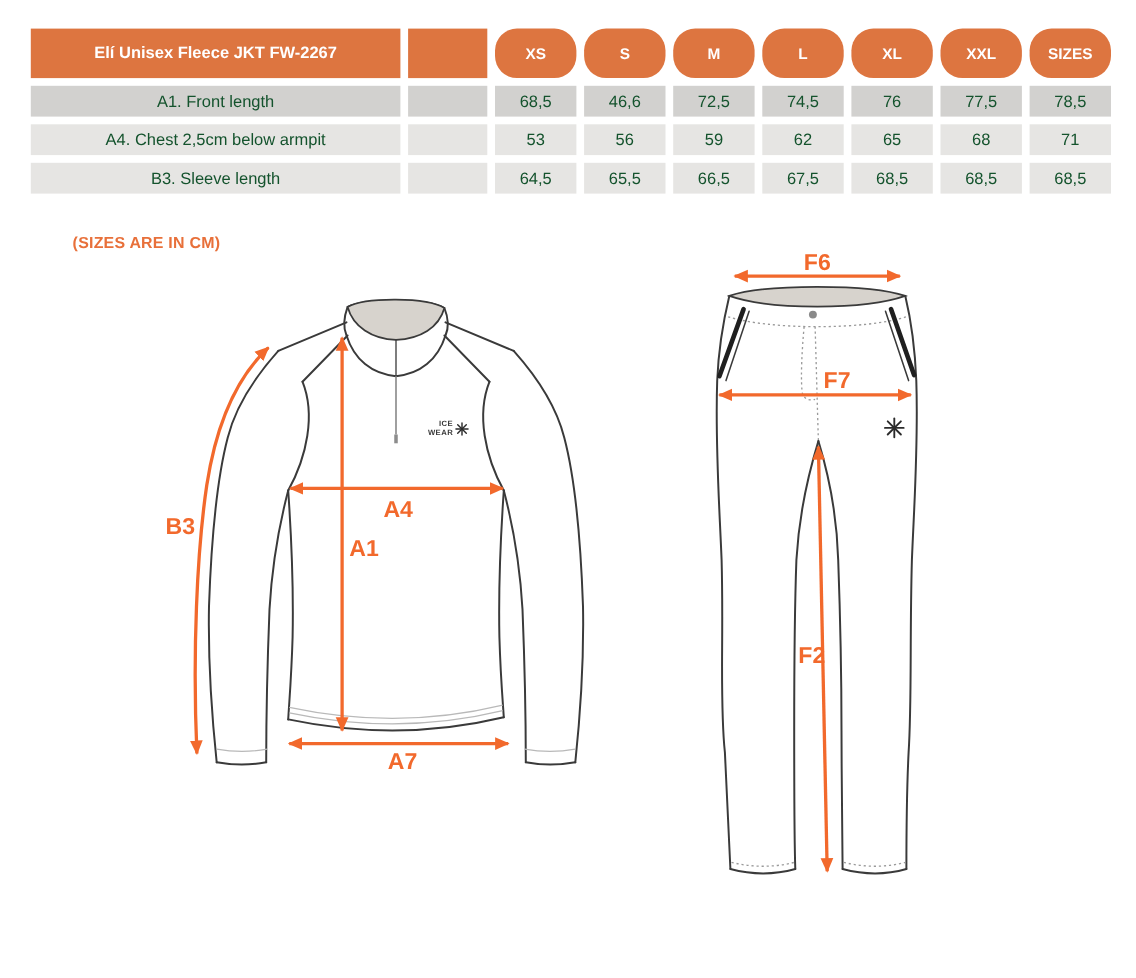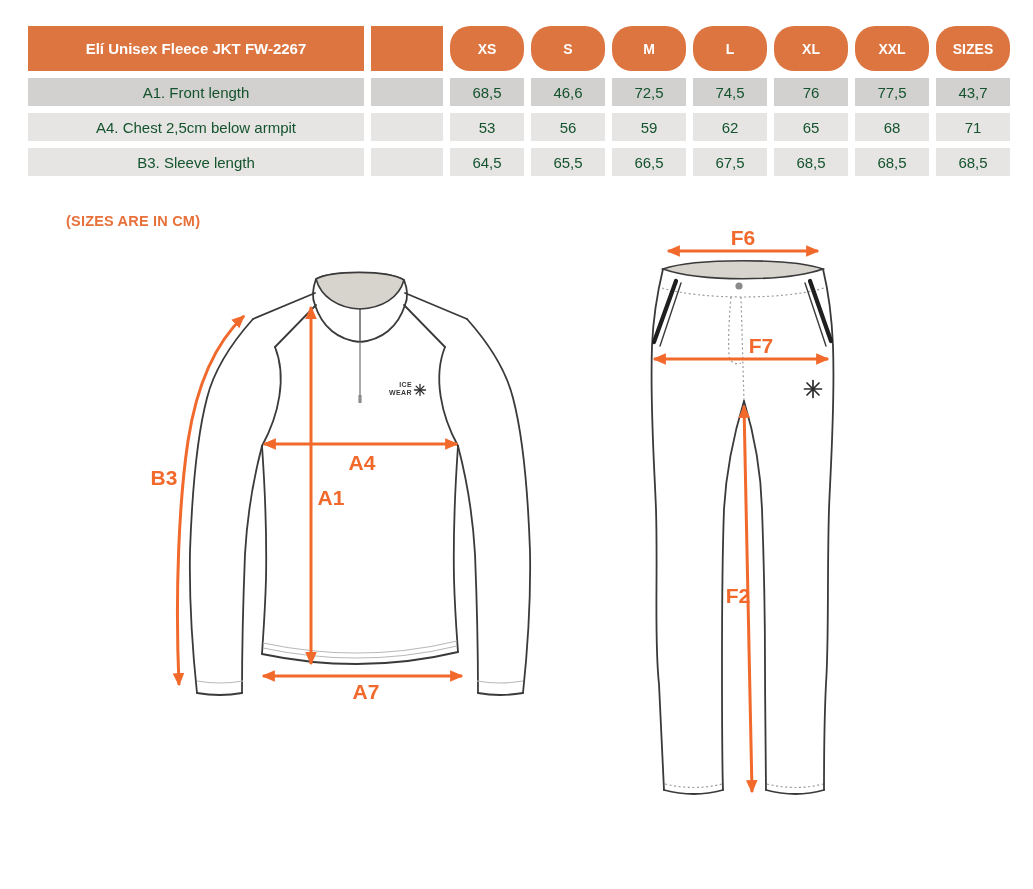--- a/index.html
+++ b/index.html
@@ -74,21 +74,21 @@
     <tbody>
       <tr class="dark">
         <td class="label-cell">A1. Front length</td>
         <td class="spacer-cell"></td>
         <td class="value-cell">68,5</td>
         <td class="value-cell">46,6</td>
         <td class="value-cell">72,5</td>
         <td class="value-cell">74,5</td>
         <td class="value-cell">76</td>
         <td class="value-cell">77,5</td>
-        <td class="value-cell">43,7</td>
+        <td class="value-cell">78,5</td>
       </tr>
       <tr class="light">
         <td class="label-cell">A4. Chest 2,5cm below armpit</td>
         <td class="spacer-cell"></td>
         <td class="value-cell">53</td>
         <td class="value-cell">56</td>
         <td class="value-cell">59</td>
         <td class="value-cell">62</td>
         <td class="value-cell">65</td>
         <td class="value-cell">68</td>

